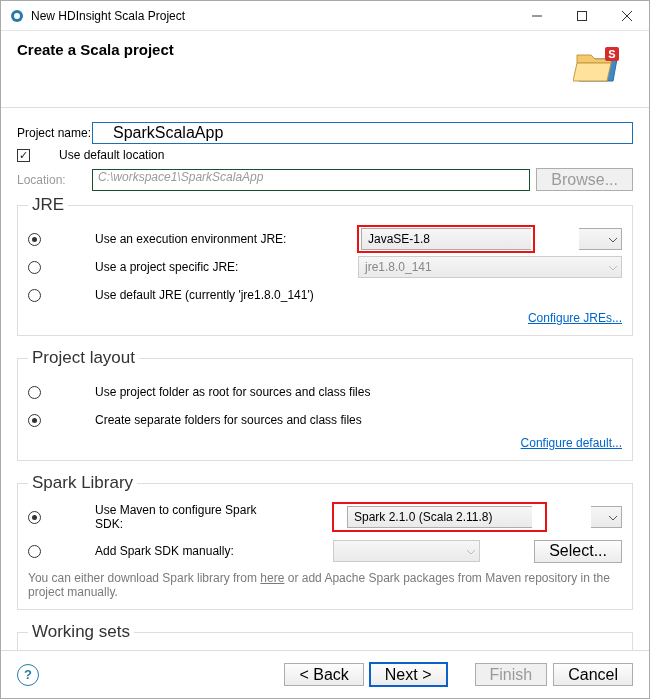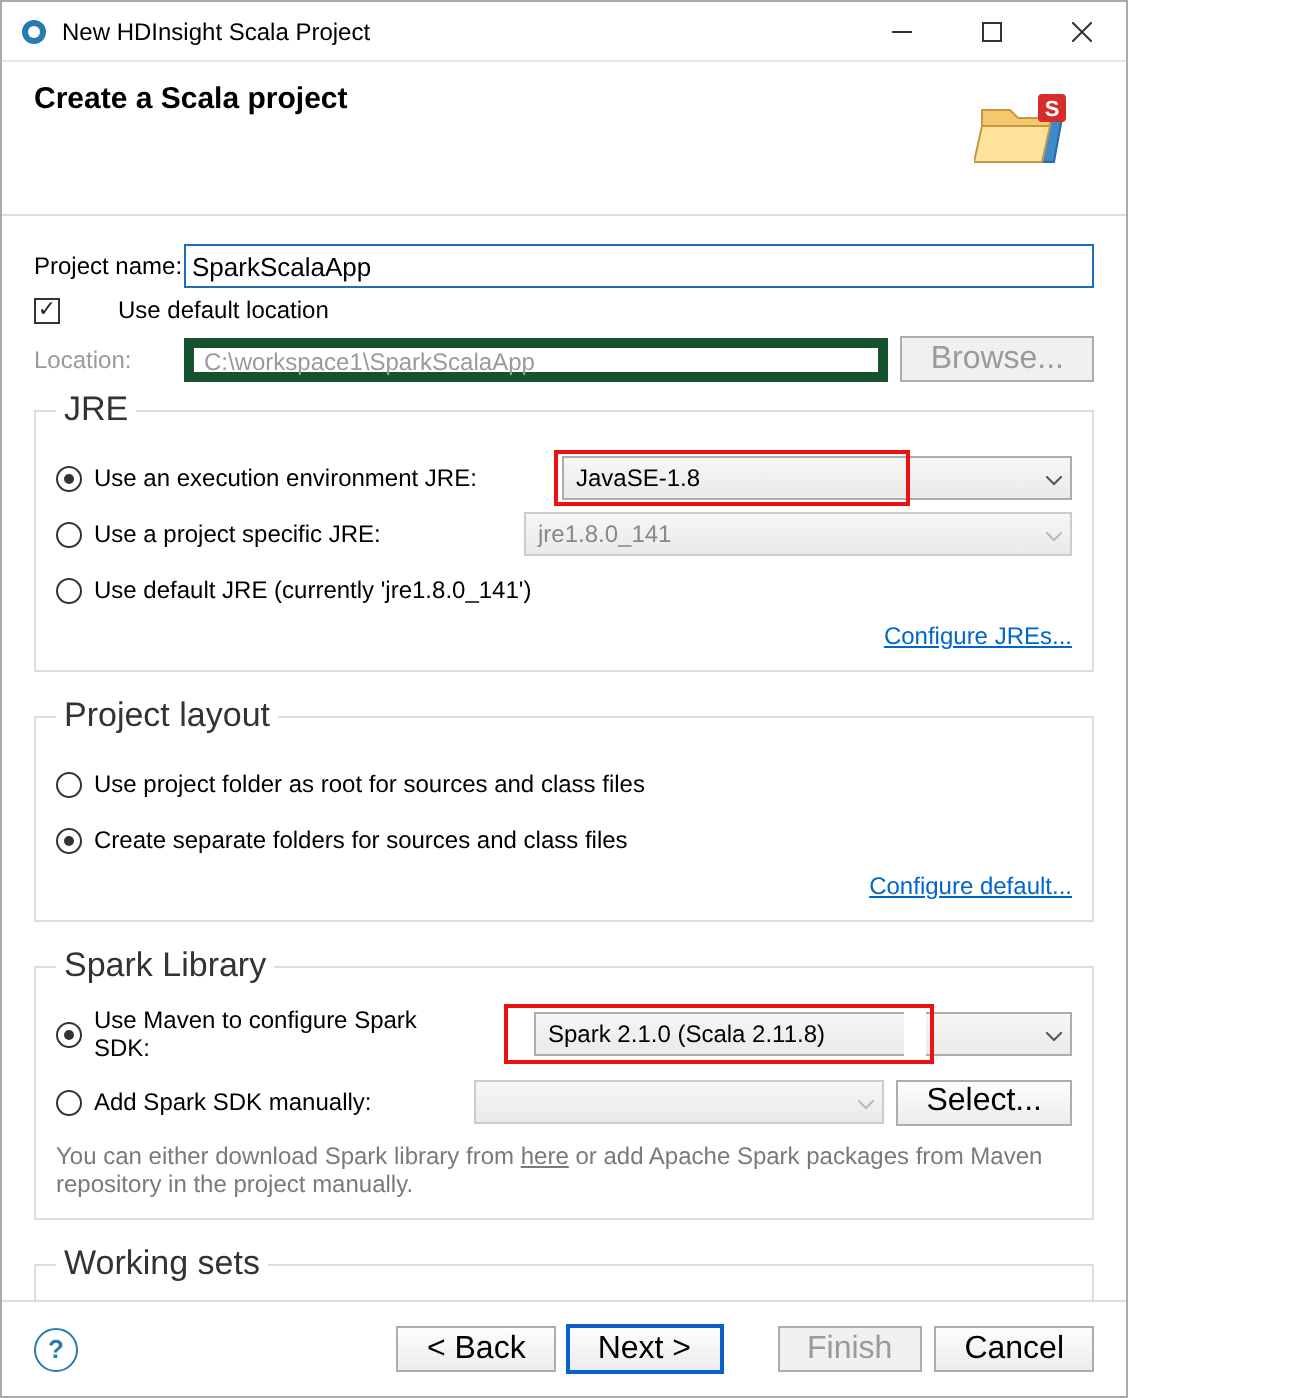--- a/index.html
+++ b/index.html
@@ -1,53 +1,53 @@
 <!DOCTYPE html>
 <html><head>
 <meta charset="utf-8">
 <style>
   * { box-sizing: border-box; }
   body { margin:0; font-family: "Segoe UI", Tahoma, sans-serif; font-size:12px; color:#000; background:#fff; }
-  .window { width:564px; height:699px; border:1px solid #aaa; display:flex; flex-direction:column;justify-content:space-between; }
+  .window { width:650px; height:699px; border:1px solid #aaa; display:flex; flex-direction:column;justify-content:space-between; }
   .titlebar { height:30px; display:flex; align-items:center; padding:0 0 0 8px; background:#fff; border-bottom:1px solid #e5e5e5; }
   .titlebar-icon { width:16px; height:16px; margin-right:6px; display:flex; align-items:center; justify-content:center; }
   .title-text { flex:1; font-size:12px; }
   .win-controls { display:flex; }
   .win-btn { width:45px; height:29px; display:flex; align-items:center; justify-content:center; color:#333; }
   .win-btn svg { width:10px; height:10px; }
 
   .header { padding:10px 28px 18px 16px; background:#fff; border-bottom:1px solid #ddd; display:flex; }
   .header-left { flex:1; }
   .header h1 { font-size:15px; font-weight:600; margin:0 0 4px 0; }
   .header p { margin:0; font-size:12px; color:#333; }
   .header-icon { width:48px; height:48px; }
 
   .body { flex:1; padding:14px 16px 8px 16px; overflow:hidden; }
   .row { display:flex; align-items:center; margin-bottom:4px; }
   .label { width:75px; white-space:nowrap; }
-  .text-input { flex:1; height:22px; border:1px solid #1a6fb8; padding:0 3px; font-family:inherit; font-size:13px; background:#fff; }
-  .disabled-input { flex:1; height:22px; border:5px solid #14532d; padding:0 5px; background:#fff; color:#9a9a9a; }
+  .text-input { flex:1; height:22px; border:1px solid #1a6fb8; padding:0 20px; font-family:inherit; font-size:16px; background:#fff; }
+  .disabled-input { flex:1; height:22px; border:1px solid #14532d; padding:0 5px; background:#fff; color:#9a9a9a;font-style:italic; }
   .btn { height:23px; padding:0 14px; border:1px solid #adadad; background:linear-gradient(#fdfdfd,#ececec); font-family:inherit; font-size:16px; min-width:72px; }
   .btn.disabled { color:#9a9a9a; background:#f0f0f0; }
   .btn.primary { border:1px solid #0a62c9; outline:1px solid #0a62c9; }
   .checkbox-row { display:flex; align-items:center; margin-bottom:6px;gap:24px; }
   .checkbox { width:13px; height:13px; border:1px solid #333; margin-right:5px; display:flex; align-items:center; justify-content:center; background:#fff; }
   .checkbox.checked::after { content:"✓"; font-size:11px; line-height:1; color:#222; }
 
   fieldset { border:1px solid #ddd; border-radius:0; padding:8px 10px 10px 10px; margin:0 0 12px 0; }
   legend { padding:0 4px; color:#333; font-size:17px; }
-  .radio-row { display:flex; align-items:center; margin:4px 0; height:24px; }
+  .radio-row { display:flex; align-items:center; margin:4px 0; height:24px;gap:48px; }
   .radio { width:13px; height:13px; border:1px solid #333; border-radius:50%; margin-right:6px; display:flex; align-items:center; justify-content:center; flex-shrink:0; }
   .radio.checked::after { content:""; width:5px; height:5px; background:#333; border-radius:50%; }
   .radio-label { width:215px; flex-shrink:0; }
   .radio-label-long { flex-shrink:0; }
   .combo { flex:1; height:22px; border:1px solid #adadad; background:linear-gradient(#f6f6f6,#eaeaea); display:flex; align-items:center; padding:0 6px; position:relative; }
   .combo.disabled { color:#888; border-color:#ccc; }
   .combo-arrow { position:absolute; right:4px; top:50%; transform:translateY(-50%); }
-  .highlight-red { outline:2.5px solid #e11; outline-offset:-1px;margin-left:16px; }
+  .highlight-red { outline:2.5px solid #e11; outline-offset:-1px; }
   .link { color:#0066cc; text-decoration:underline; cursor:pointer; }
   .right { text-align:right; margin-top:4px; }
   .footnote { color:#7a7a7a; margin-top:8px; font-size:12px; }
   .u { text-decoration:underline; }
 
   .button-bar { height:48px; border-top:1px solid #ddd; display:flex; align-items:center; padding:0 16px; gap:6px; }
   .button-bar .spacer { flex:1; }
   .help-icon { width:22px; height:22px; border:1.5px solid #2a7ab0; border-radius:50%; display:flex; align-items:center; justify-content:center; color:#2a7ab0; font-weight:bold; font-size:13px; }
 </style>
 </head>

